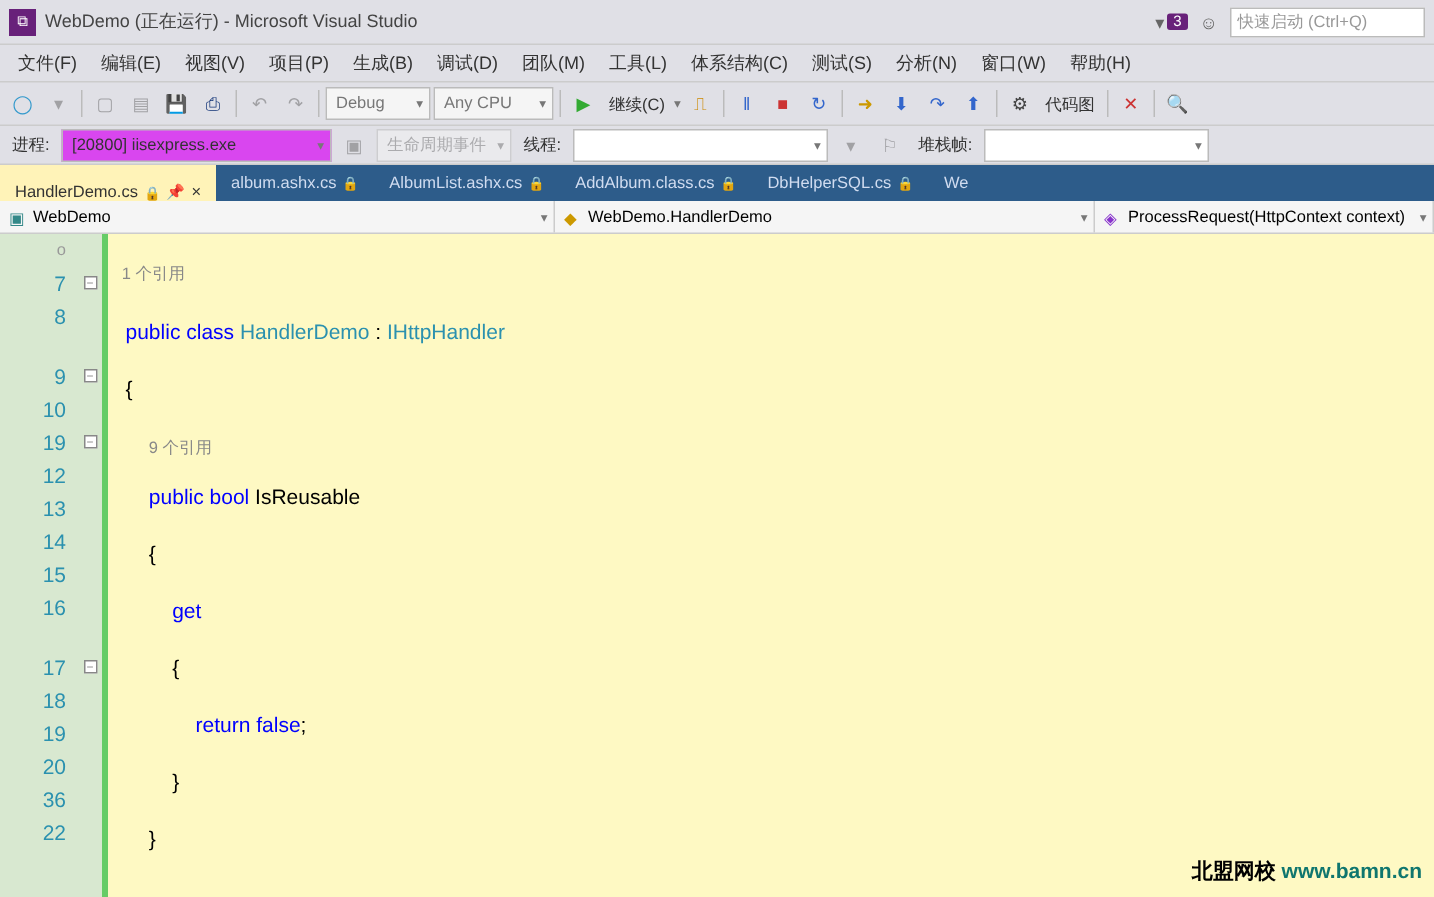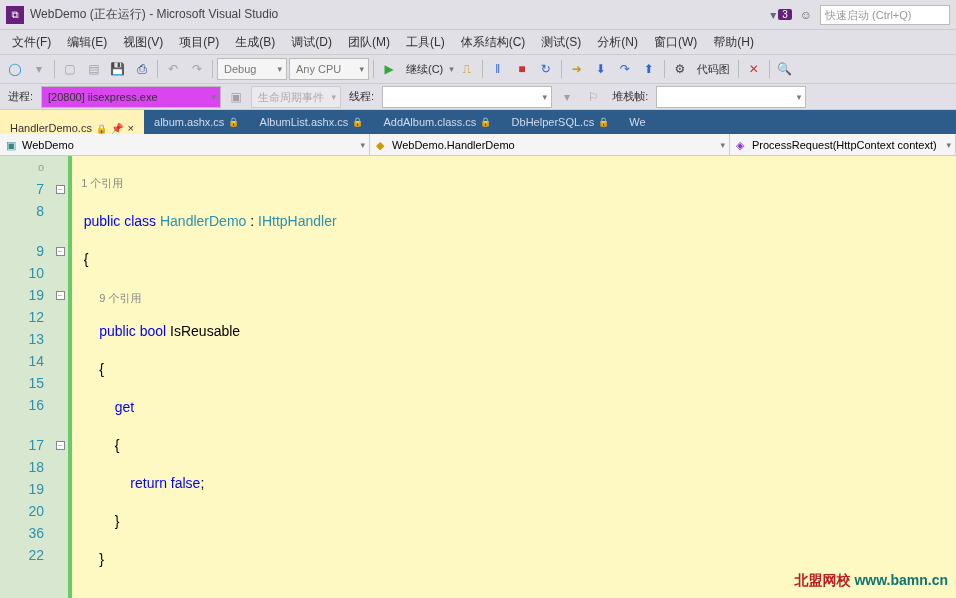--- a/index.html
+++ b/index.html
@@ -52,21 +52,21 @@
 .line { height:22px; line-height:22px; }
 .gutter .line { }
 .foldcol .line { text-align:center; color:#888; font-size:10px; cursor:default; }
 .foldbox { display:inline-block; width:9px; height:9px; border:1px solid #888; background:#fff; font-size:8px; line-height:7px; text-align:center; }
 .kw { color:#0000ff; }
 .typ { color:#2b91af; }
 .ref { color:#888; font-size:11px; }
 .changecol .green { background:#6c6; width:4px; height:22px; }
 
 .watermark { position:absolute; bottom:8px; right:8px; font-size:14px; font-weight:bold; }
-.watermark .red { color:#b91c1c; }
+.watermark .red { color:#000000; }
 .watermark .blk { color:#0f766e; }
 
 .dbg-icon { color:#c80; }
 .play-green { color:#3a3; }
 .stop-red { color:#c33; }
 </style>
 </head>
 <body>
 
 <div class="titlebar">

